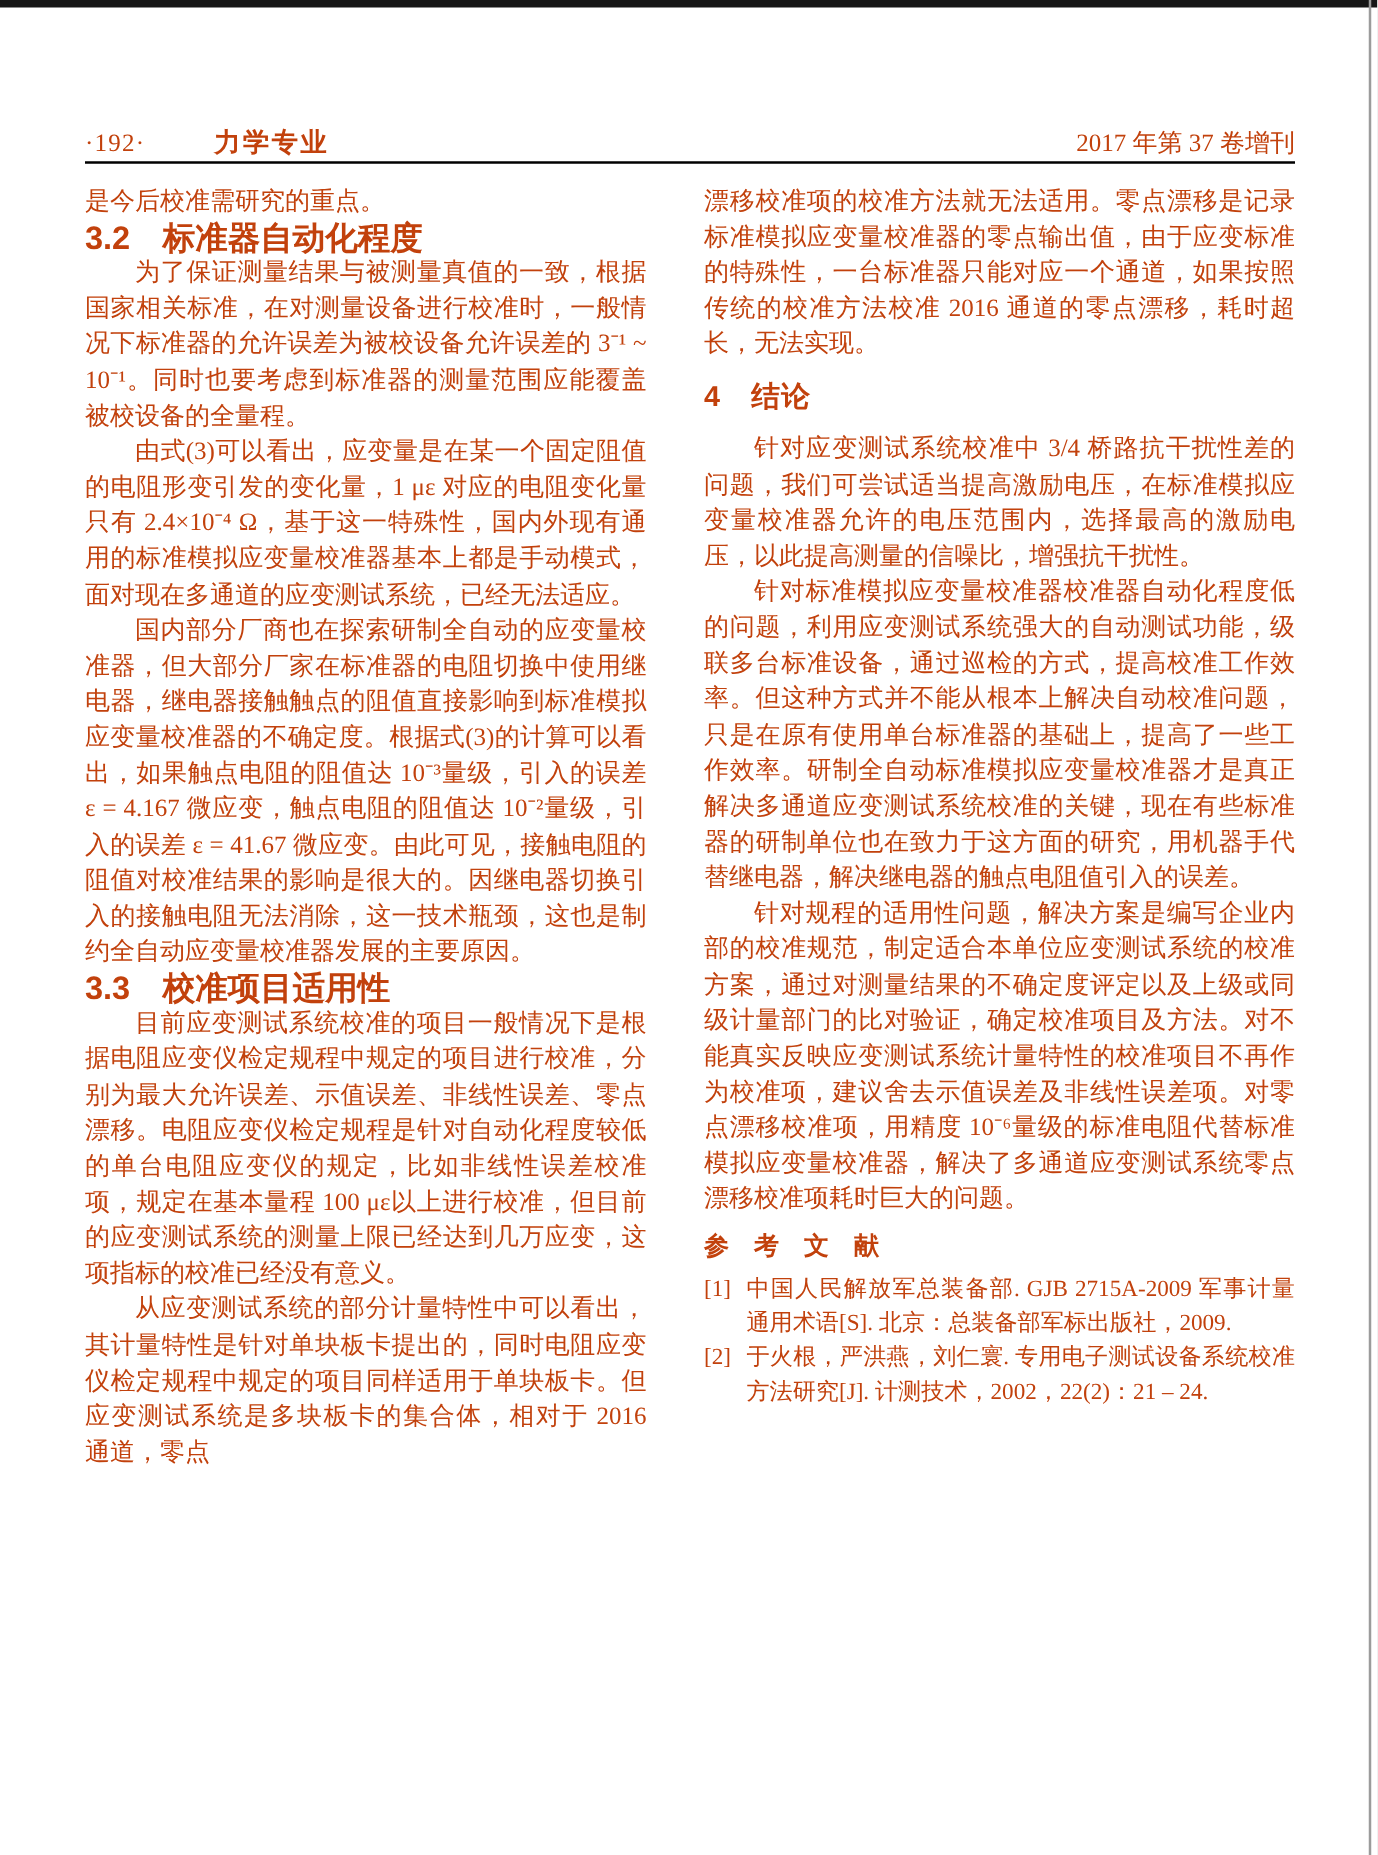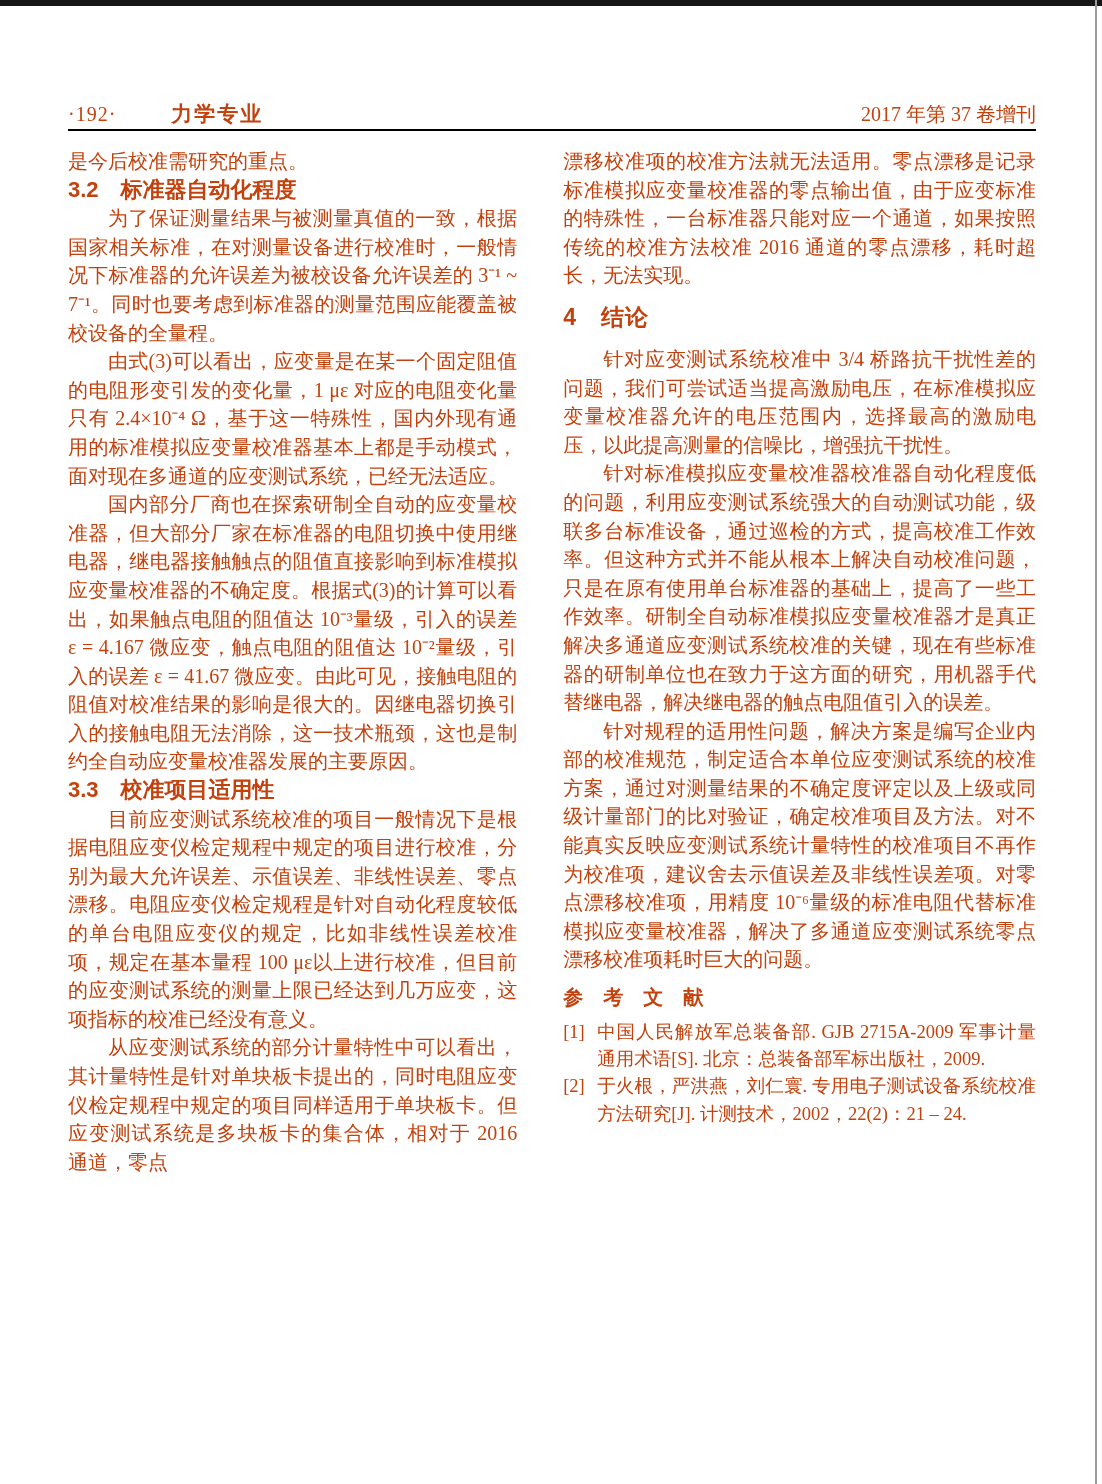--- a/index.html
+++ b/index.html
@@ -51,21 +51,21 @@
     line-height: 28.6px;
     text-align: justify;
     text-justify: inter-character;
     text-indent: 2em;
   }
   .body-p.cont { text-indent: 0; }
   .sub-heading {
     margin: 0;
     font-family: "Liberation Sans", sans-serif;
     font-weight: bold;
-    font-size: 22px;
+    font-size: 26px;
     line-height: 28.6px;
   }
   .section-heading {
     margin: 12px 0 13px 0;
     font-family: "Liberation Sans", sans-serif;
     font-weight: bold;
     font-size: 23px;
     line-height: 30px;
     letter-spacing: 1px;
   }
@@ -100,21 +100,21 @@
     <span class="column-title">力学专业</span>
     <span class="journal-issue">2017 年第 37 卷增刊</span>
   </div>
   <div class="header-rule"></div>
 
   <div class="columns">
 
     <section class="col-left">
       <p class="body-p cont">是今后校准需研究的重点。</p>
       <h3 class="sub-heading">3.2　标准器自动化程度</h3>
-      <p class="body-p">为了保证测量结果与被测量真值的一致，根据国家相关标准，在对测量设备进行校准时，一般情况下标准器的允许误差为被校设备允许误差的 3⁻¹ ~ 7⁻¹。同时也要考虑到标准器的测量范围应能覆盖被校设备的全量程。</p>
+      <p class="body-p">为了保证测量结果与被测量真值的一致，根据国家相关标准，在对测量设备进行校准时，一般情况下标准器的允许误差为被校设备允许误差的 3⁻¹ ~ 10⁻¹。同时也要考虑到标准器的测量范围应能覆盖被校设备的全量程。</p>
       <p class="body-p">由式(3)可以看出，应变量是在某一个固定阻值的电阻形变引发的变化量，1 με 对应的电阻变化量只有 2.4×10⁻⁴ Ω，基于这一特殊性，国内外现有通用的标准模拟应变量校准器基本上都是手动模式，面对现在多通道的应变测试系统，已经无法适应。</p>
       <p class="body-p">国内部分厂商也在探索研制全自动的应变量校准器，但大部分厂家在标准器的电阻切换中使用继电器，继电器接触触点的阻值直接影响到标准模拟应变量校准器的不确定度。根据式(3)的计算可以看出，如果触点电阻的阻值达 10⁻³量级，引入的误差 ε = 4.167 微应变，触点电阻的阻值达 10⁻²量级，引入的误差 ε = 41.67 微应变。由此可见，接触电阻的阻值对校准结果的影响是很大的。因继电器切换引入的接触电阻无法消除，这一技术瓶颈，这也是制约全自动应变量校准器发展的主要原因。</p>
       <h3 class="sub-heading">3.3　校准项目适用性</h3>
       <p class="body-p">目前应变测试系统校准的项目一般情况下是根据电阻应变仪检定规程中规定的项目进行校准，分别为最大允许误差、示值误差、非线性误差、零点漂移。电阻应变仪检定规程是针对自动化程度较低的单台电阻应变仪的规定，比如非线性误差校准项，规定在基本量程 100 με以上进行校准，但目前的应变测试系统的测量上限已经达到几万应变，这项指标的校准已经没有意义。</p>
       <p class="body-p">从应变测试系统的部分计量特性中可以看出，其计量特性是针对单块板卡提出的，同时电阻应变仪检定规程中规定的项目同样适用于单块板卡。但应变测试系统是多块板卡的集合体，相对于 2016 通道，零点</p>
     </section>
 
     <section class="col-right">
       <p class="body-p cont">漂移校准项的校准方法就无法适用。零点漂移是记录标准模拟应变量校准器的零点输出值，由于应变标准的特殊性，一台标准器只能对应一个通道，如果按照传统的校准方法校准 2016 通道的零点漂移，耗时超长，无法实现。</p>
       <h2 class="section-heading">4　结论</h2>

